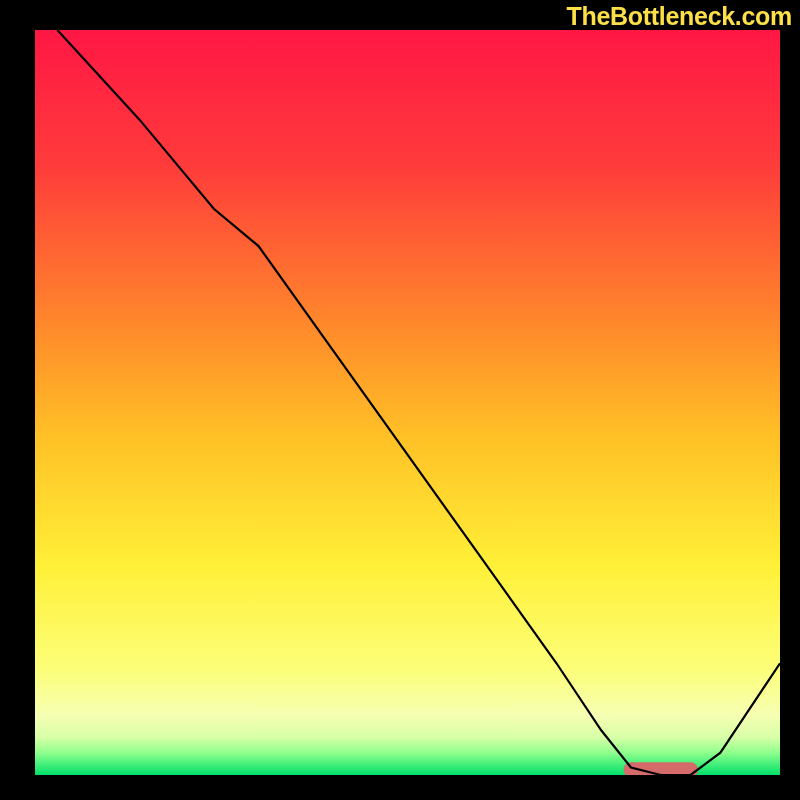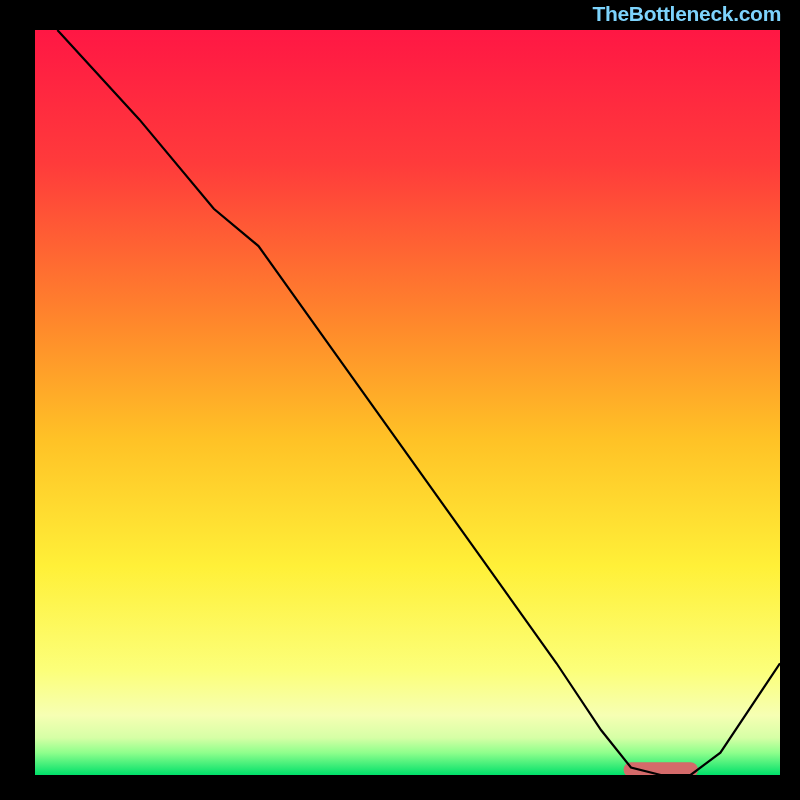--- a/index.html
+++ b/index.html
@@ -7,23 +7,23 @@
     padding: 0;
     width: 800px;
     height: 800px;
     background: #000;
     position: relative;
     font-family: Arial, Helvetica, sans-serif;
   }
   .attribution {
     position: absolute;
     top: 2px;
-    right: 19px;
-    color: #7dd3fc;
-    font-size: 21px;
+    right: 8px;
+    color: #fde047;
+    font-size: 25px;
     font-weight: bold;
     letter-spacing: -0.3px;
     z-index: 5;
   }
   .plot-wrap {
     position: absolute;
     left: 35px;
     top: 30px;
     width: 745px;   
     height: 745px;  

